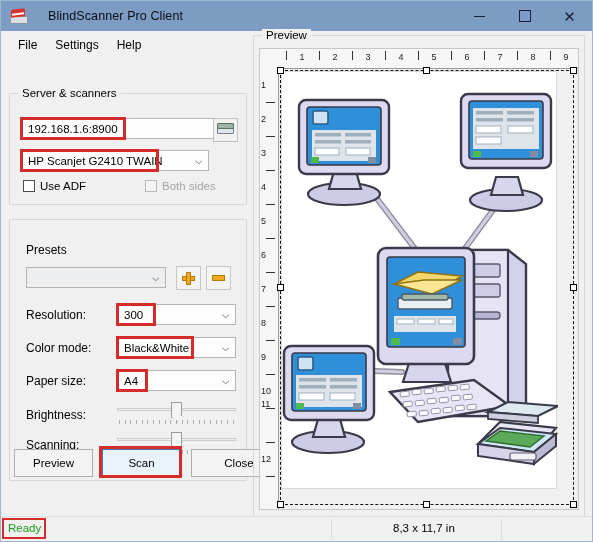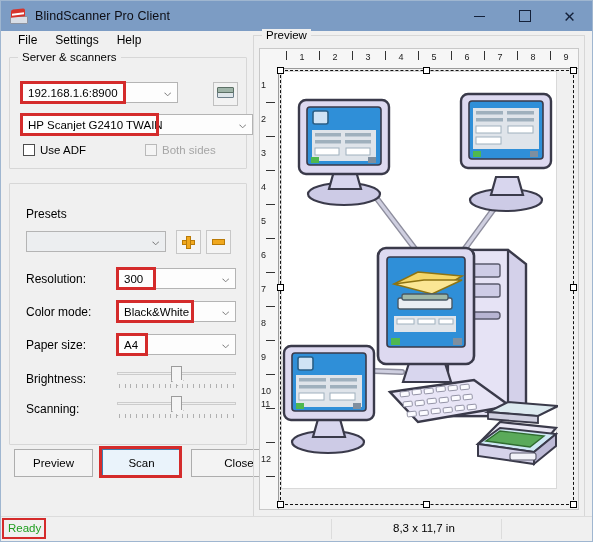--- a/index.html
+++ b/index.html
@@ -16,41 +16,41 @@
   
   .titlebar{position:absolute;left:0;top:0;width:591px;height:30px;background:#7c9cc4;
             display:flex;align-items:center;}
   .appicon{width:18px;height:18px;margin-left:8px;position:relative;flex:0 0 auto;}
   .appicon .ic-base{position:absolute;left:1px;top:9px;width:16px;height:6px;background:#d9dee6;
                     border:1px solid #8d93a0;border-radius:1px;}
   .appicon .ic-top{position:absolute;left:2px;top:2px;width:14px;height:8px;background:#d6342c;
                    border-radius:2px 2px 0 0;transform:skewY(-6deg);}
   .appicon .ic-stripe{position:absolute;left:3px;top:6px;width:12px;height:2px;background:#fff;
                       transform:skewY(-6deg);}
-  .titletext{margin-left:8px;font-size:12.5px;color:#0d0d14;letter-spacing:.1px;}
+  .titletext{margin-left:21px;font-size:12.5px;color:#0d0d14;letter-spacing:.1px;}
   .wbtns{margin-left:auto;display:flex;height:30px;}
   .wbtn{width:45px;height:30px;display:flex;align-items:center;justify-content:center;
         color:#14213a;font-size:13px;}
   .wbtn .min{display:block;width:11px;height:1px;background:#14213a;}
   .wbtn .max{display:block;width:10px;height:10px;border:1px solid #14213a;}
   .wbtn .clsx{font-size:15px;line-height:15px;font-weight:300;}
 
   
   .menubar{position:absolute;left:0;top:30px;width:591px;height:23px;background:#f0f0f0;
-           display:flex;align-items:flex-start;padding-left:8px;box-sizing:border-box;}
+           display:flex;align-items:flex-end;padding-left:8px;box-sizing:border-box;}
   .menuitem{padding:2px 9px;font-size:12px;color:#000;}
 
   
   .leftcol{position:absolute;left:8px;top:56px;width:238px;}
 
   .group{position:relative;border:1px solid #d7d7d7;border-radius:1px;background:transparent;}
   .group>.glabel{position:absolute;top:-7px;left:8px;background:#f0f0f0;padding:0 4px;
                  font-size:11.5px;color:#000;}
 
-  .grp-server{height:110px;}
+  .grp-server{height:110px;margin-top:36px;}
   .grp-scan{margin-top:14px;height:260px;}
 
   
   .combo{position:relative;box-sizing:border-box;height:21px;background:#fdfdfd;
          border:1px solid #b4b4b4;display:flex;align-items:center;}
   .combo .cval{padding-left:6px;font-size:11.5px;color:#000;white-space:nowrap;overflow:hidden;}
   .combo .carrow{position:absolute;right:6px;top:0;height:21px;display:flex;align-items:center;
                  color:#3a3a3a;font-size:9px;}
   .combo.empty{background:#eceef0;}
 
@@ -170,31 +170,31 @@
     <div class="menuitem">File</div>
     <div class="menuitem">Settings</div>
     <div class="menuitem">Help</div>
   </div>
 
   <div class="leftcol">
 
     <div class="group grp-server">
       <div class="glabel">Server &amp; scanners</div>
 
-      <div class="combo" style="position:absolute;left:11px;top:24px;width:157px;">
+      <div class="combo" style="position:absolute;left:11px;top:24px;width:215px;">
         <span class="cval">192.168.1.6:8900</span>
         <span class="carrow">⌵</span>
       </div>
       <div class="scanbtn" style="left:203px;top:24px;">
         <div class="sc-body">
             <div class="sc-lid"></div>
           </div>
       </div>
 
-      <div class="combo" style="position:absolute;left:11px;top:56px;width:232px;">
+      <div class="combo" style="position:absolute;left:11px;top:56px;width:188px;">
         <span class="cval">HP Scanjet G2410 TWAIN</span>
         <span class="carrow">⌵</span>
       </div>
 
       <div class="chkrow" style="left:13px;top:86px;">
         <span class="chkbox"></span>
         <span class="chklbl">Use ADF</span>
       </div>
       <div class="chkrow" style="left:135px;top:86px;">
         <span class="chkbox dis"></span>

